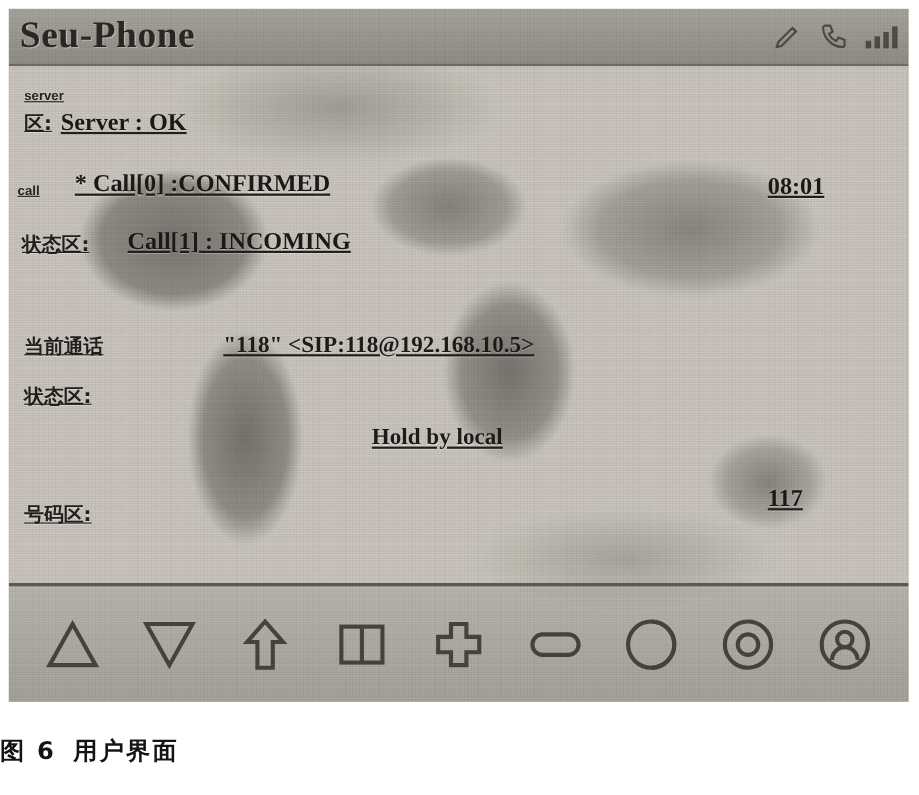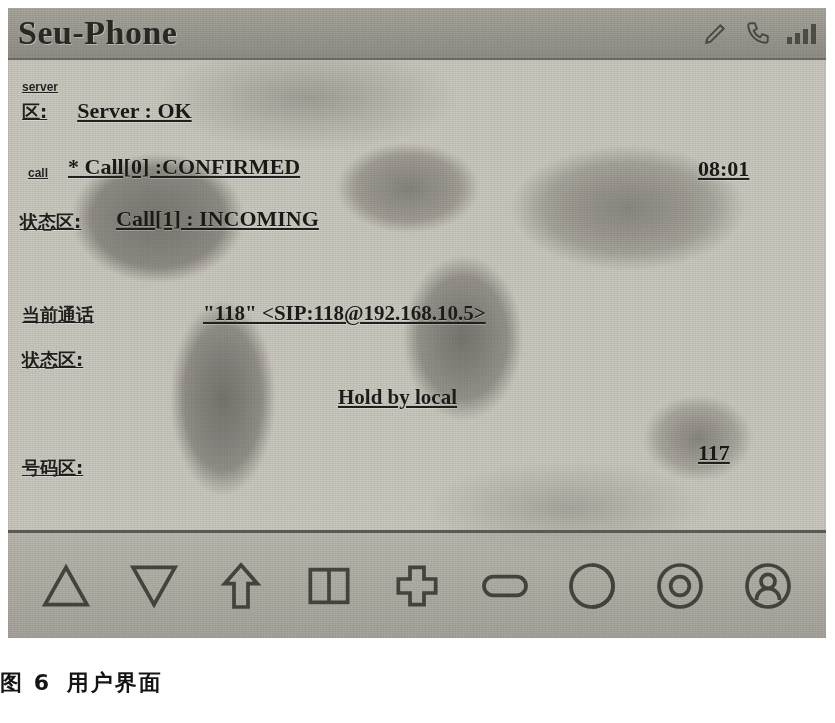--- a/index.html
+++ b/index.html
@@ -147,21 +147,21 @@
   }
   .value-mid {
     font-size: 21px;
     font-family: "Liberation Serif", serif;
     font-weight: bold;
     color: #1f1e1c;
   }
 
   #row-server-tag   { left: 14px;  top: 72px; }
   #row-server       { left: 14px;  top: 90px; }
-  #row-call0-tag    { left: 20px;  top: 158px; align-items: flex-end; }
+  #row-call0-tag    { left: 8px;  top: 158px; align-items: flex-end; }
   #row-call0        { left: 60px;  top: 146px; }
   #row-time         { left: 690px; top: 148px; }
   #row-call1-tag    { left: 12px;  top: 202px; }
   #row-call1        { left: 108px; top: 198px; }
 
   #row-current-tag  { left: 14px;  top: 295px; }
   #row-current-val  { left: 195px; top: 293px; }
   #row-state-tag    { left: 14px;  top: 340px; }
   #row-state-val    { left: 330px; top: 365px; margin-top: 12px; }
   #row-number-tag   { left: 14px;  top: 448px; }
@@ -238,21 +238,21 @@
             <i></i>
         </span>
       </div>
     </div>
 
     <div class="row" id="row-server-tag">
       <span class="label-small">server</span>
     </div>
     <div class="row" id="row-server">
       <span class="label-cjk">区:</span>
-      <span class="value-main" style="margin-left:30px">Server  : OK</span>
+      <span class="value-main" style="margin-left:8px">Server  : OK</span>
     </div>
 
     <div class="row" id="row-call0-tag">
       <span class="label-small">call</span>
     </div>
     <div class="row" id="row-call0">
       <span class="value-main">* Call[0] :CONFIRMED</span>
     </div>
     <div class="row" id="row-time">
       <span class="value-main">08:01</span>

